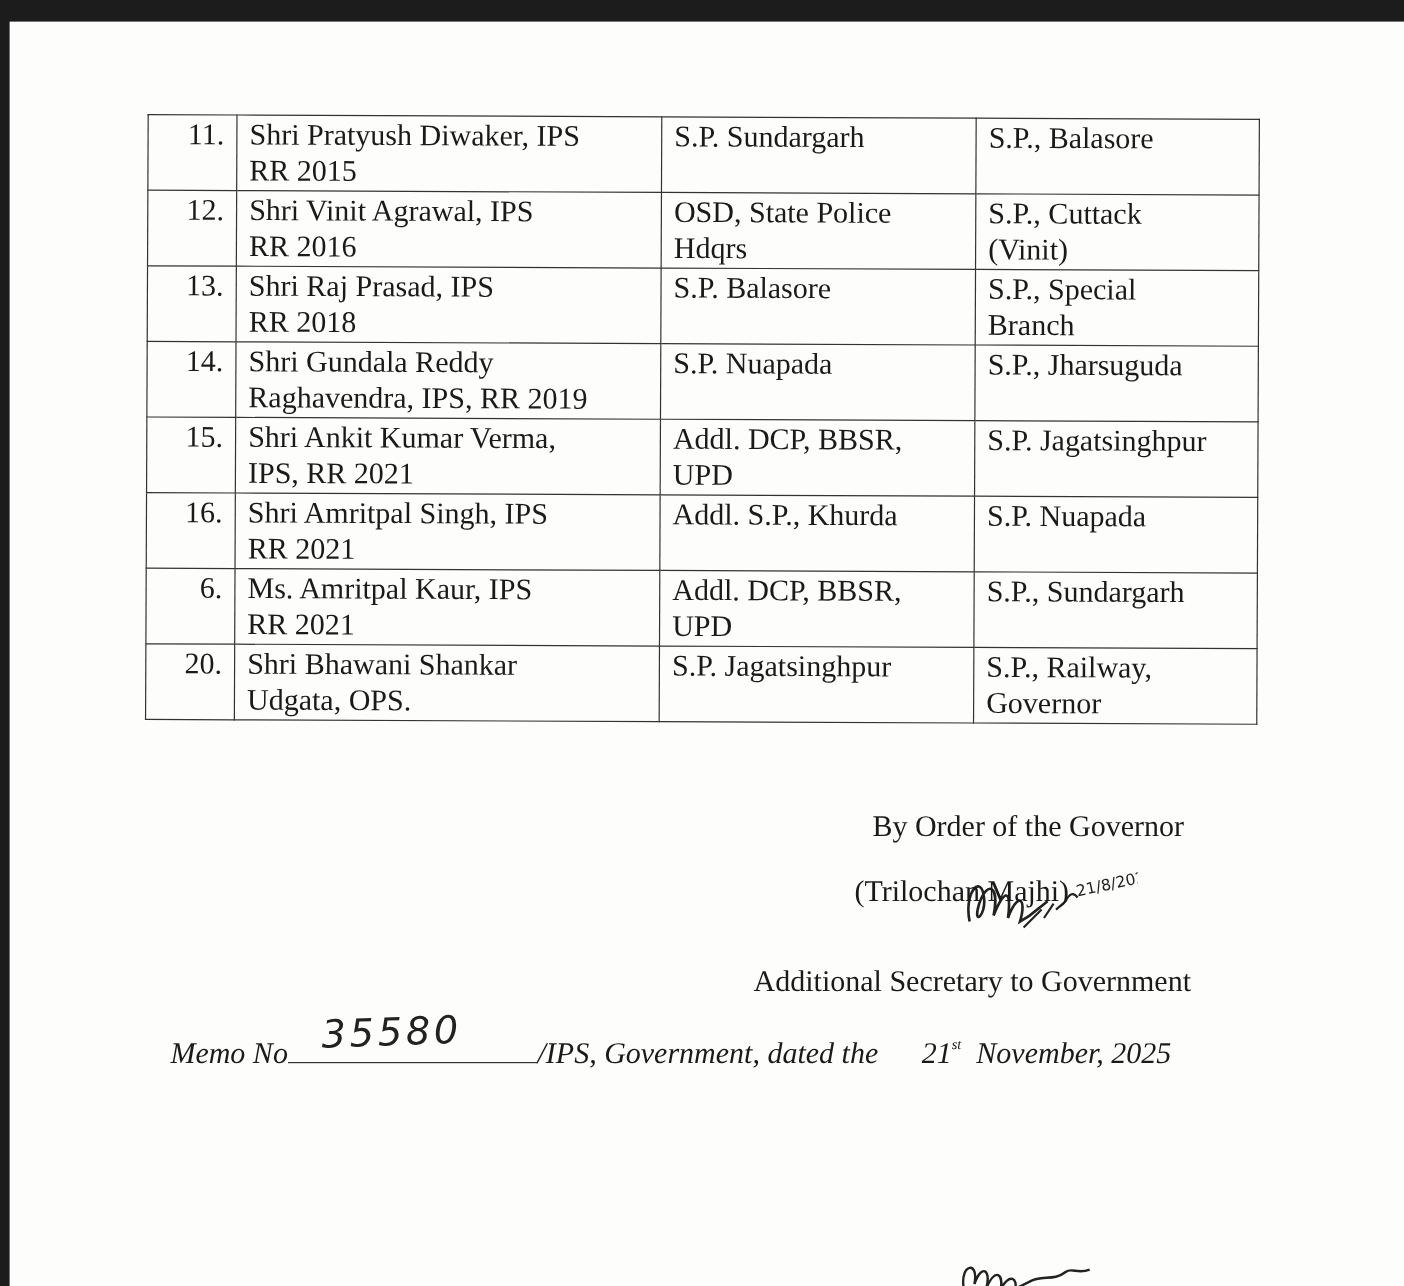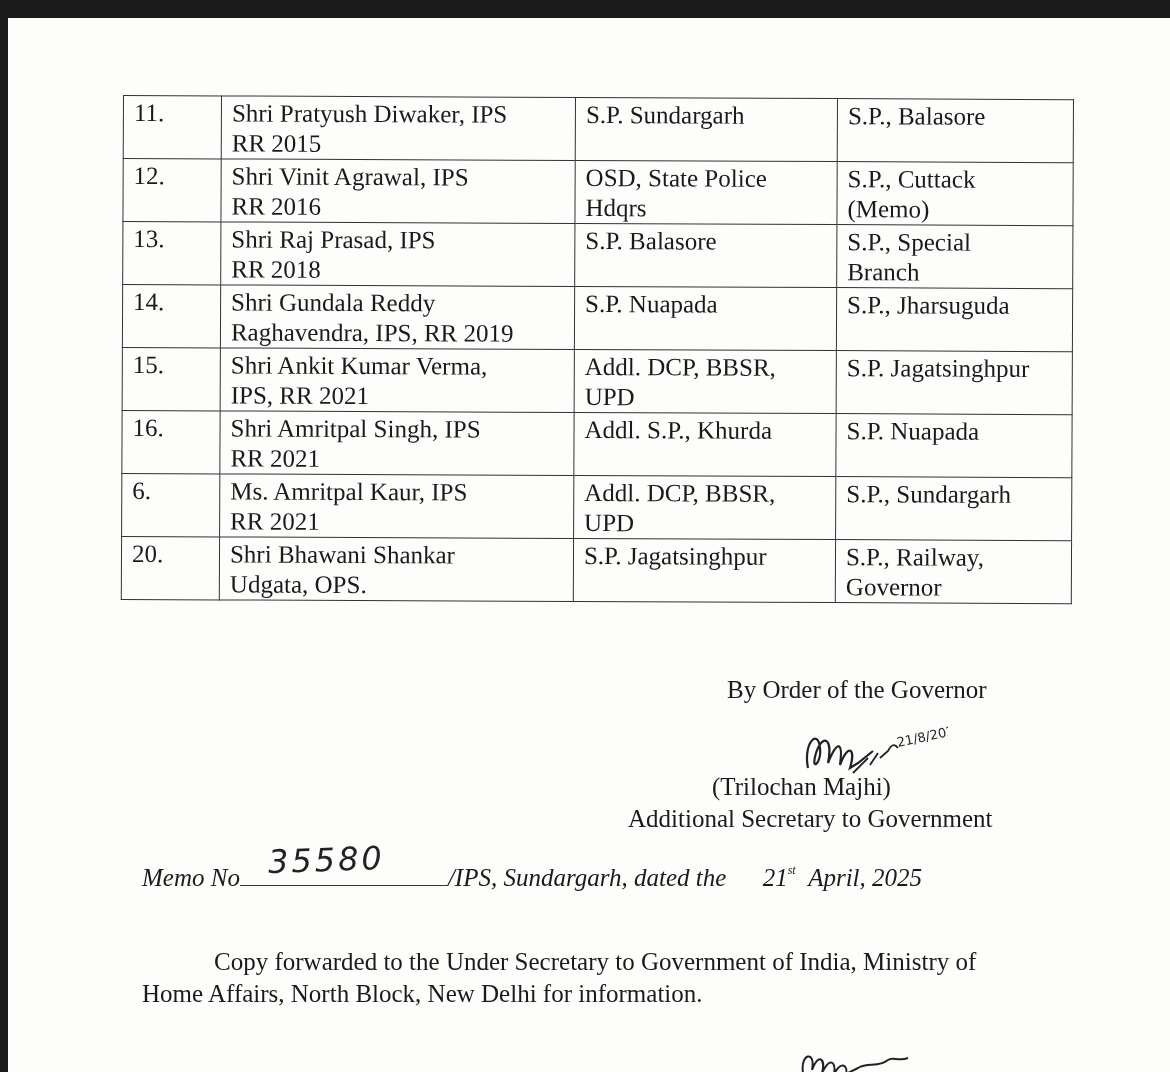--- a/index.html
+++ b/index.html
@@ -22,29 +22,29 @@
     }
     table.postings td {
       border: 1.5px solid #333;
       vertical-align: top;
       font-size: 25px;
       line-height: 30px;
       padding: 2px 10px 0 10px;
       height: 60px;
       box-sizing: border-box;
     }
-    td.col-sl { width: 98px; padding-left: 8px; }
+    td.col-sl { width: 74px; padding-left: 8px; text-align: right; }
     td.col-name { width: 354px; }
     td.col-from { width: 262px; }
     td.col-to { width: 236px; }
     .line { display: block; white-space: nowrap; }
 
     .by-order { position: absolute; left: 683px; top: 658px; font-size: 25px; margin-left: 36px; }
     .signature1 { position: absolute; left: 790px; top: 705px; }
-    .officer-name { position: absolute; left: 704px; top: 755px; font-size: 25px; }
+    .officer-name { position: absolute; left: 704px; top: 712px; font-size: 25px; }
     .officer-title { position: absolute; left: 620px; top: 787px; font-size: 25px; }
 
     .memo { position: absolute; left: 134px; top: 845px; font-size: 25px; white-space: nowrap; font-style: italic; }
     .memo .label { display: inline-block; }
     .memo .blank {
       display: inline-block; width: 208px; border-bottom: 1.5px solid #333;
       position: relative; height: 22px; vertical-align: baseline;
     }
     .memo .handwritten {
       position: absolute; left: 28px; top: -22px;
@@ -87,21 +87,21 @@
           <td class="col-name">
             <span class="line">Shri Vinit Agrawal, IPS</span>
             <span class="line">RR 2016</span>
           </td>
           <td class="col-from">
             <span class="line">OSD, State Police</span>
             <span class="line">Hdqrs</span>
           </td>
           <td class="col-to">
             <span class="line">S.P., Cuttack</span>
-            <span class="line">(Memo)</span>
+            <span class="line">(Vinit)</span>
           </td>
         </tr>
         <tr>
           <td class="col-sl">13.</td>
           <td class="col-name">
             <span class="line">Shri Raj Prasad, IPS</span>
             <span class="line">RR 2018</span>
           </td>
           <td class="col-from">
             <span class="line">S.P. Balasore</span>
@@ -187,25 +187,22 @@
   <svg class="signature1" width="150" height="60" viewBox="0 0 150 60">
     <path d="M10 45 C 5 20, 20 5, 22 25 C 24 40, 12 50, 18 30 C 25 10, 35 15, 30 40 C 40 15, 45 20, 42 42 C 50 20, 58 25, 52 45 L 60 40 L 75 28" fill="none" stroke="#222" stroke-width="2.2"></path>
     <path d="M55 50 L 70 35 M 72 42 L 80 30 M 82 35 L 90 28 Q 95 18 100 25" fill="none" stroke="#222" stroke-width="1.8"></path>
     <text x="100" y="24" font-family="DejaVu Sans, sans-serif" font-size="13" fill="#222" transform="rotate(-12 100 24)">21/8/2025</text>
   </svg>
 
   <div class="officer-name">(Trilochan Majhi)</div>
   <div class="officer-title">Additional Secretary to Government</div>
 
   <div class="memo">
-    <span class="label">Memo No</span><span class="blank"><span class="handwritten">35580</span></span><span class="rest">/IPS, Sundargarh, dated the</span>
-    <span class="date"><span>21</span><sup>st</sup>&nbsp;&nbsp;<span>April, 2025</span></span>
+    <span class="label">Memo No</span><span class="blank"><span class="handwritten">35580</span></span><span class="rest">/IPS, Government, dated the</span>
+    <span class="date"><span>21</span><sup>st</sup>&nbsp;&nbsp;<span>November, 2025</span></span>
   </div>
 
-  <div class="copy-para">
-    <span class="indent"></span><span>Copy forwarded to the Under Secretary to Government of India, Ministry of Home Affairs, North Block, New Delhi for information.</span>
-  </div>
 
   <svg class="signature2" width="140" height="30" viewBox="0 0 140 30">
     <path d="M5 25 C 2 5, 18 2, 14 22 C 20 5, 28 10, 24 25 C 32 8, 38 14, 36 26 C 44 12, 50 18, 48 26 L 60 20 C 70 14, 80 20, 90 12 C 95 8, 100 14, 110 10" fill="none" stroke="#222" stroke-width="2"></path>
   </svg>
 
 </div>
 
 </body></html>

